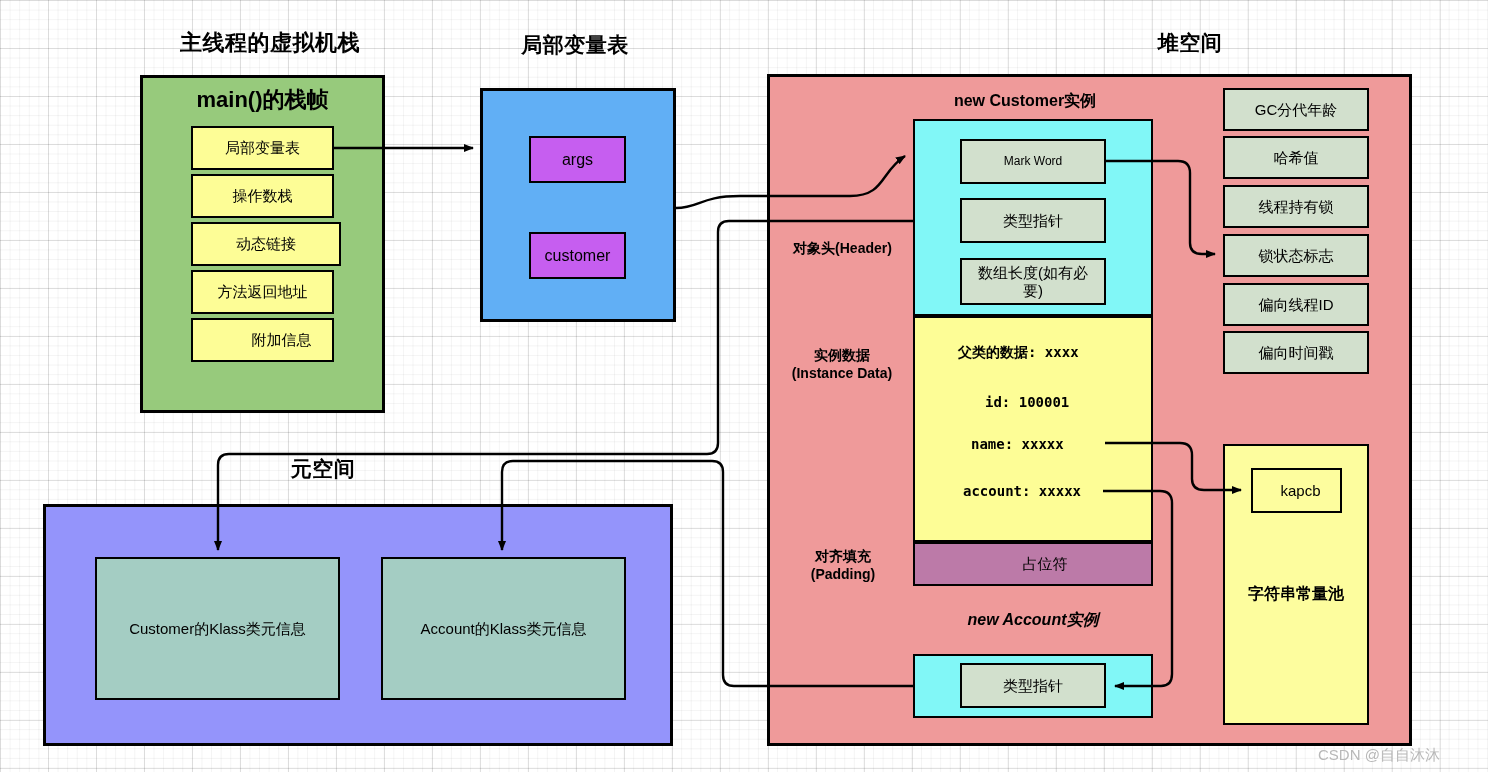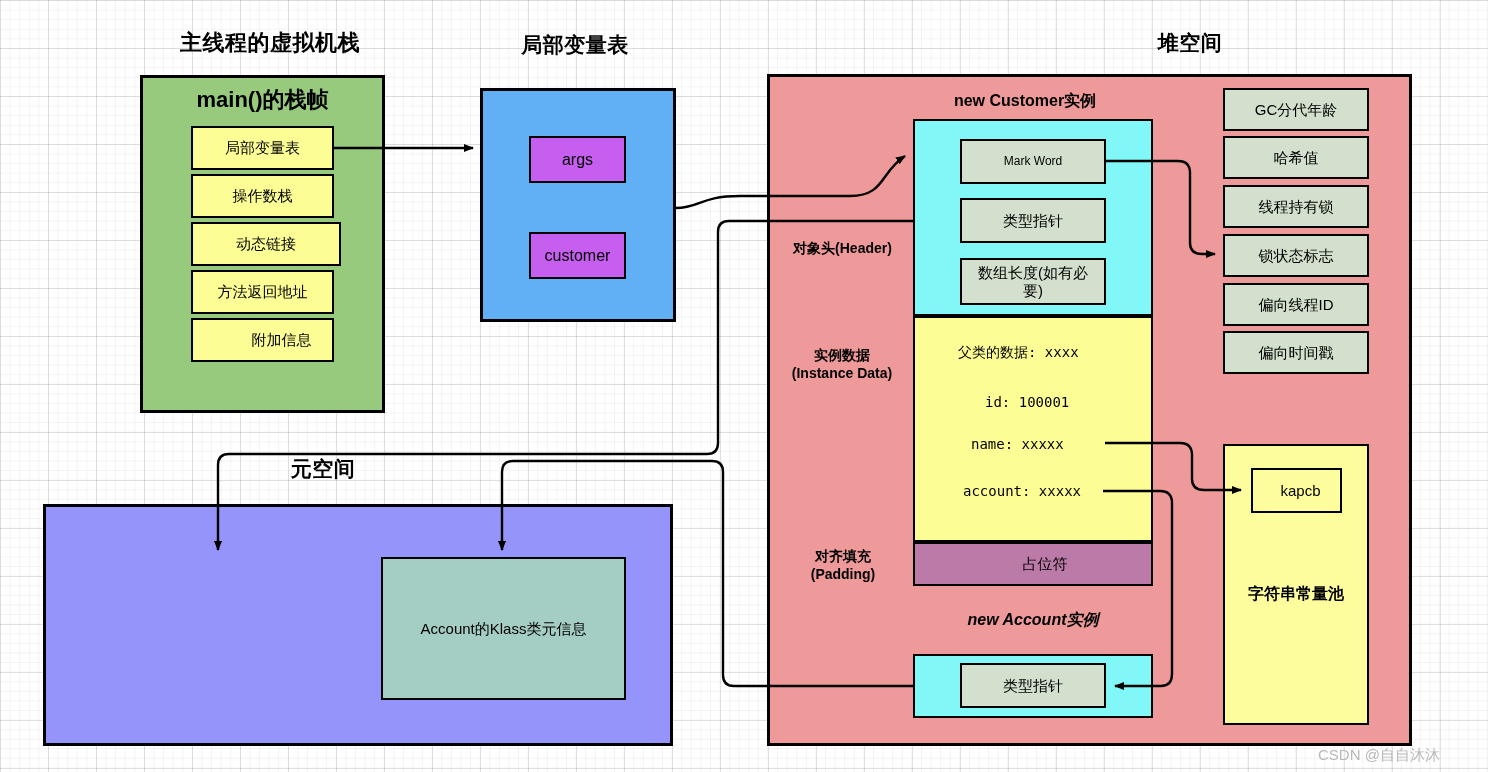--- a/index.html
+++ b/index.html
@@ -69,21 +69,21 @@
     font-weight: bold;
     color: #000;
     text-align: center;
     line-height: 1.25;
     white-space: pre-line;
     z-index: 5;
   }
 
   .field {
     position: absolute;
-    font-weight: normal;
+    font-weight: bold;
     color: #000;
     white-space: nowrap;
     z-index: 6;
     font-family: "DejaVu Sans Mono", "Liberation Mono", monospace;
   }
 
   svg.wires {
     position: absolute;
     left: 0; top: 0;
     width: 1488px;
@@ -193,20 +193,23 @@
     <span>偏向时间戳</span>
   </div>
 
   <div class="box inner c-yellow2" style="left:1223px; top:444px; width:146px; height:281px; border-width:2px;"></div>
   <div class="box leaf c-yellow2" style="left:1251px; top:468px; width:91px; height:45px; font-size:15px;">
     <span>kapcb</span>
   </div>
   <div class="label-in-region" style="left:1223px; top:584px; width:146px; font-size:16px;">字符串常量池</div>
 
   <div class="box region c-indigo" style="left:43px; top:504px; width:630px; height:242px; border-width:3px;"></div>
+  <div class="box leaf c-teal" style="left:95px; top:557px; width:245px; height:143px; font-size:15px;">
+    <span>Customer的Klass类元信息</span>
+  </div>
   <div class="box leaf c-teal" style="left:381px; top:557px; width:245px; height:143px; font-size:15px;">
     <span>Account的Klass类元信息</span>
   </div>
 
   <svg class="wires" viewBox="0 0 1488 772" xmlns="http://www.w3.org/2000/svg">
     <defs>
       <marker id="ah" markerWidth="10" markerHeight="8" refX="9" refY="4" orient="auto" markerUnits="userSpaceOnUse">
         <path d="M0,0 L10,4 L0,8 z" fill="#000"></path>
       </marker>
     </defs>

